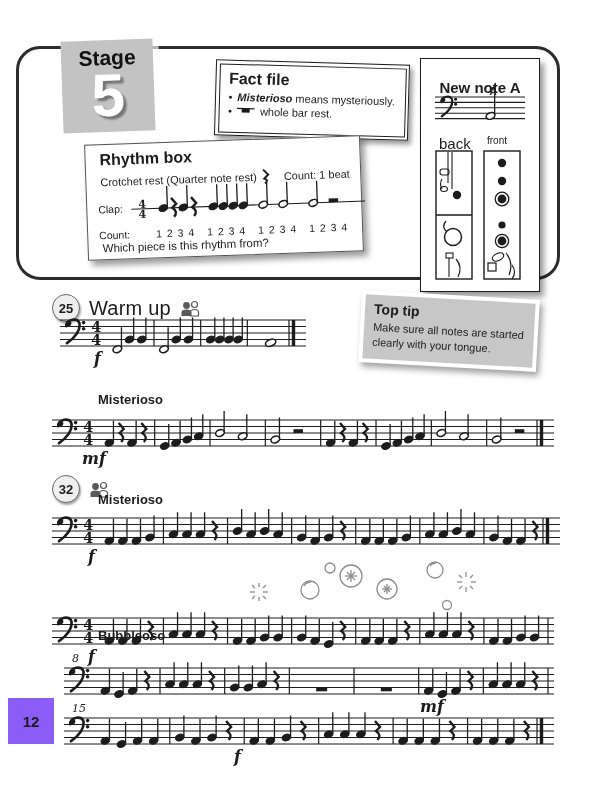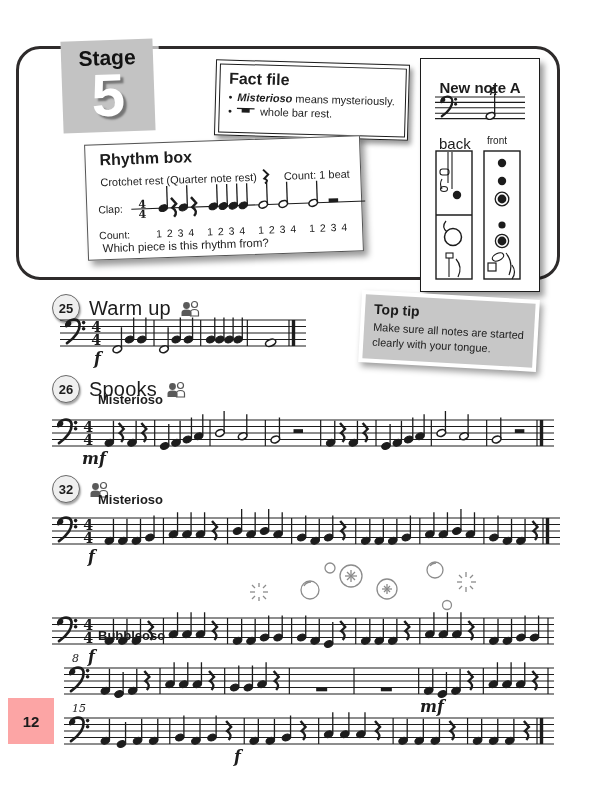--- a/index.html
+++ b/index.html
@@ -63,21 +63,21 @@
              display:flex;align-items:center;justify-content:center;font-size:13px;font-weight:bold;
              box-shadow:1px 2px 2px rgba(0,0,0,.35);}
   .ex-title{font-size:20px;font-weight:400;letter-spacing:.2px;}
   .ex-icon{display:flex;align-items:center;}
   .tempo{position:absolute;left:98px;font-size:13px;font-weight:700;z-index:2;}
 
   #music-layer{position:absolute;inset:0;z-index:2;}
   .bubbles{position:absolute;left:235px;top:556px;z-index:2;}
 
   
-  .page-tab{position:absolute;left:8px;top:698px;width:46px;height:46px;background:#fca5a5;
+  .page-tab{position:absolute;left:8px;top:698px;width:46px;height:46px;background:#8b5cf6;
             display:flex;align-items:center;justify-content:center;font-size:15px;font-weight:bold;}
 </style>
 </head>
 <body>
 
 <div class="page">
 
 
   <div class="intro-panel"></div>
 
@@ -223,32 +223,20 @@
     <span class="ex-icon">
       <svg width="22" height="17" viewBox="0 0 22 17">
         <circle cx="14.5" cy="4.5" r="3" fill="#fff" stroke="#555" stroke-width="1.2"></circle>
         <path d="M10.5 16 v-3.5 q0-3 4-3 q4 0 4 3 V16 Z" fill="#fff" stroke="#555" stroke-width="1.2"></path>
         <circle cx="6.5" cy="5.5" r="3.4" fill="#5a5a5a"></circle>
         <path d="M1.5 16 v-3.2 q0-3.3 5-3.3 q5 0 5 3.3 V16 Z" fill="#5a5a5a"></path>
       </svg>
     </span>
   </div>
 
-  <div class="ex-header" style="top:375px">
-    <span class="num-badge">26</span>
-    <span class="ex-title">Spooks</span>
-    <span class="ex-icon">
-      <svg width="22" height="17" viewBox="0 0 22 17">
-        <circle cx="14.5" cy="4.5" r="3" fill="#fff" stroke="#555" stroke-width="1.2"></circle>
-        <path d="M10.5 16 v-3.5 q0-3 4-3 q4 0 4 3 V16 Z" fill="#fff" stroke="#555" stroke-width="1.2"></path>
-        <circle cx="6.5" cy="5.5" r="3.4" fill="#5a5a5a"></circle>
-        <path d="M1.5 16 v-3.2 q0-3.3 5-3.3 q5 0 5 3.3 V16 Z" fill="#5a5a5a"></path>
-      </svg>
-    </span>
-  </div>
 
   <div class="ex-header" style="top:475px">
     <span class="num-badge">32</span>
     <span class="ex-icon">
       <svg width="22" height="17" viewBox="0 0 22 17">
         <circle cx="14.5" cy="4.5" r="3" fill="#fff" stroke="#555" stroke-width="1.2"></circle>
         <path d="M10.5 16 v-3.5 q0-3 4-3 q4 0 4 3 V16 Z" fill="#fff" stroke="#555" stroke-width="1.2"></path>
         <circle cx="6.5" cy="5.5" r="3.4" fill="#5a5a5a"></circle>
         <path d="M1.5 16 v-3.2 q0-3.3 5-3.3 q5 0 5 3.3 V16 Z" fill="#5a5a5a"></path>
       </svg>

